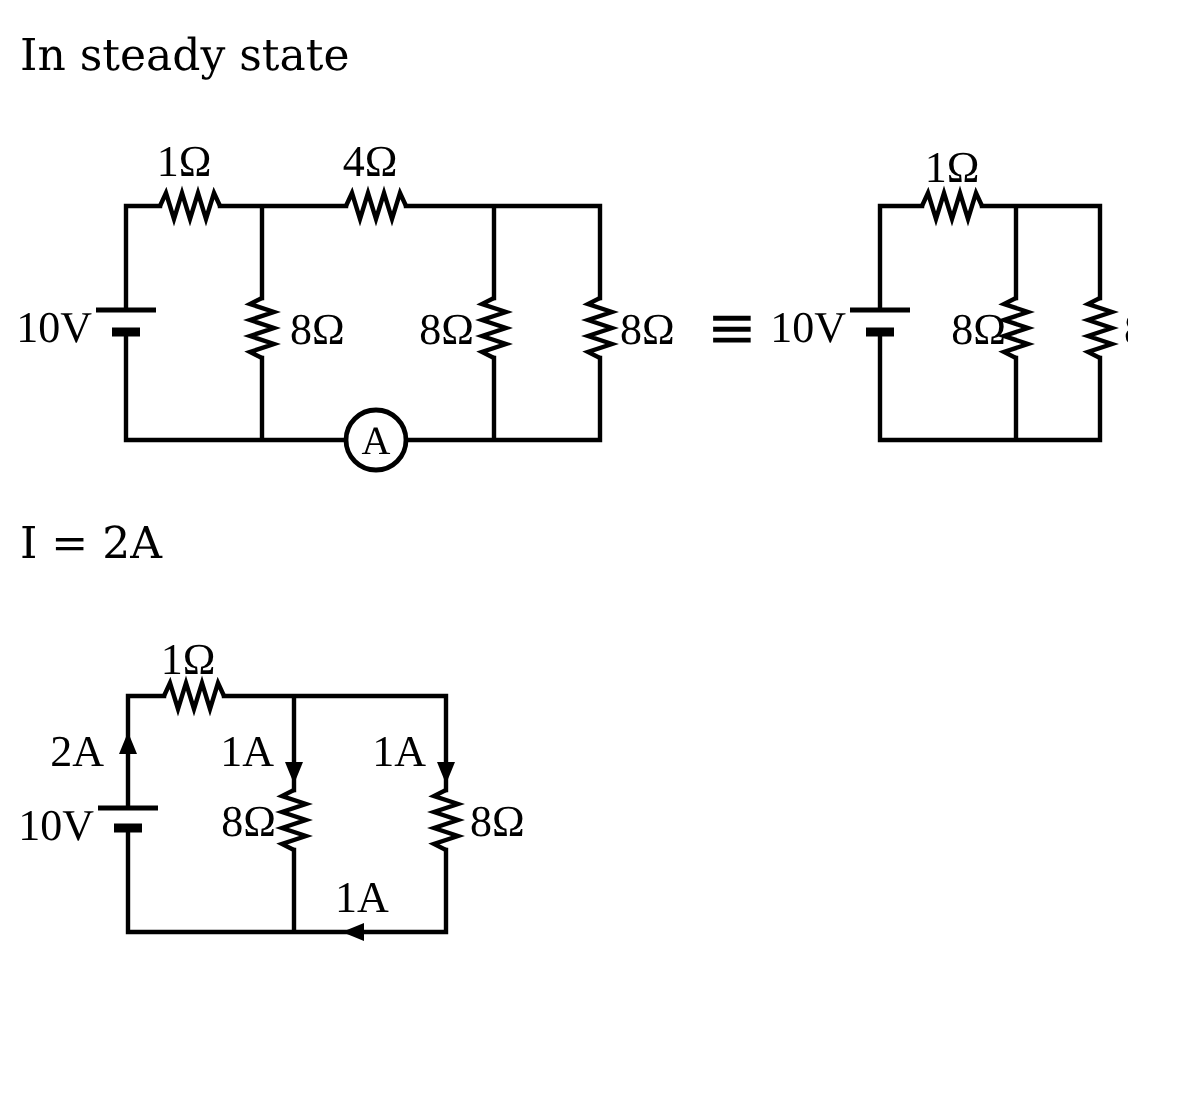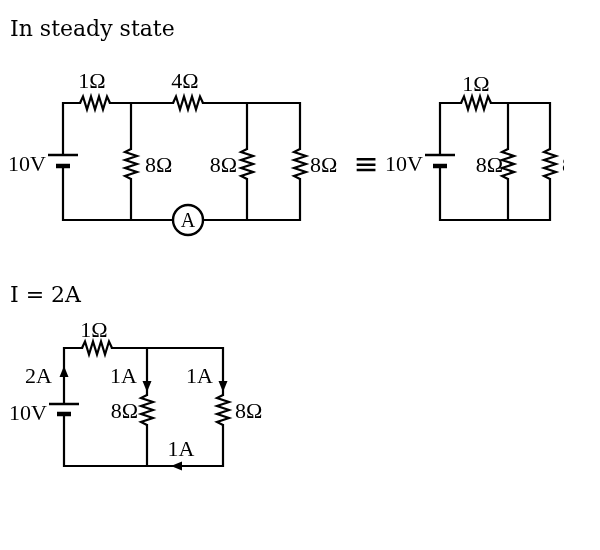--- a/index.html
+++ b/index.html
@@ -23,21 +23,21 @@
   .meter-label{font-family:"Liberation Serif",serif;font-size:20px;fill:#000;}
   .equiv-sym{font-family:"DejaVu Sans",sans-serif;font-size:30px;fill:#000;}
 </style>
 </head>
 <body>
 
 <div class="page">
 
   <div class="bigtext" style="top:18px;left:10px">In steady state</div>
 
-  <div class="bigtext" style="top:284px;left:10px">I = 2A</div>
+  <div class="bigtext" style="top:262px;left:10px">I = 2A</div>
 
 
   <svg class="circuit-svg" width="600" height="550" viewBox="0 0 600 550">
 
     <g>
       <path class="wire" d="M63,103 H80 M110,103 H173 M203,103 H300
                M63,103 V154 M63,167 V220
                M131,103 V149 M131,179 V220
                M247,103 V149 M247,179 V220
                M300,103 V149 M300,179 V220

